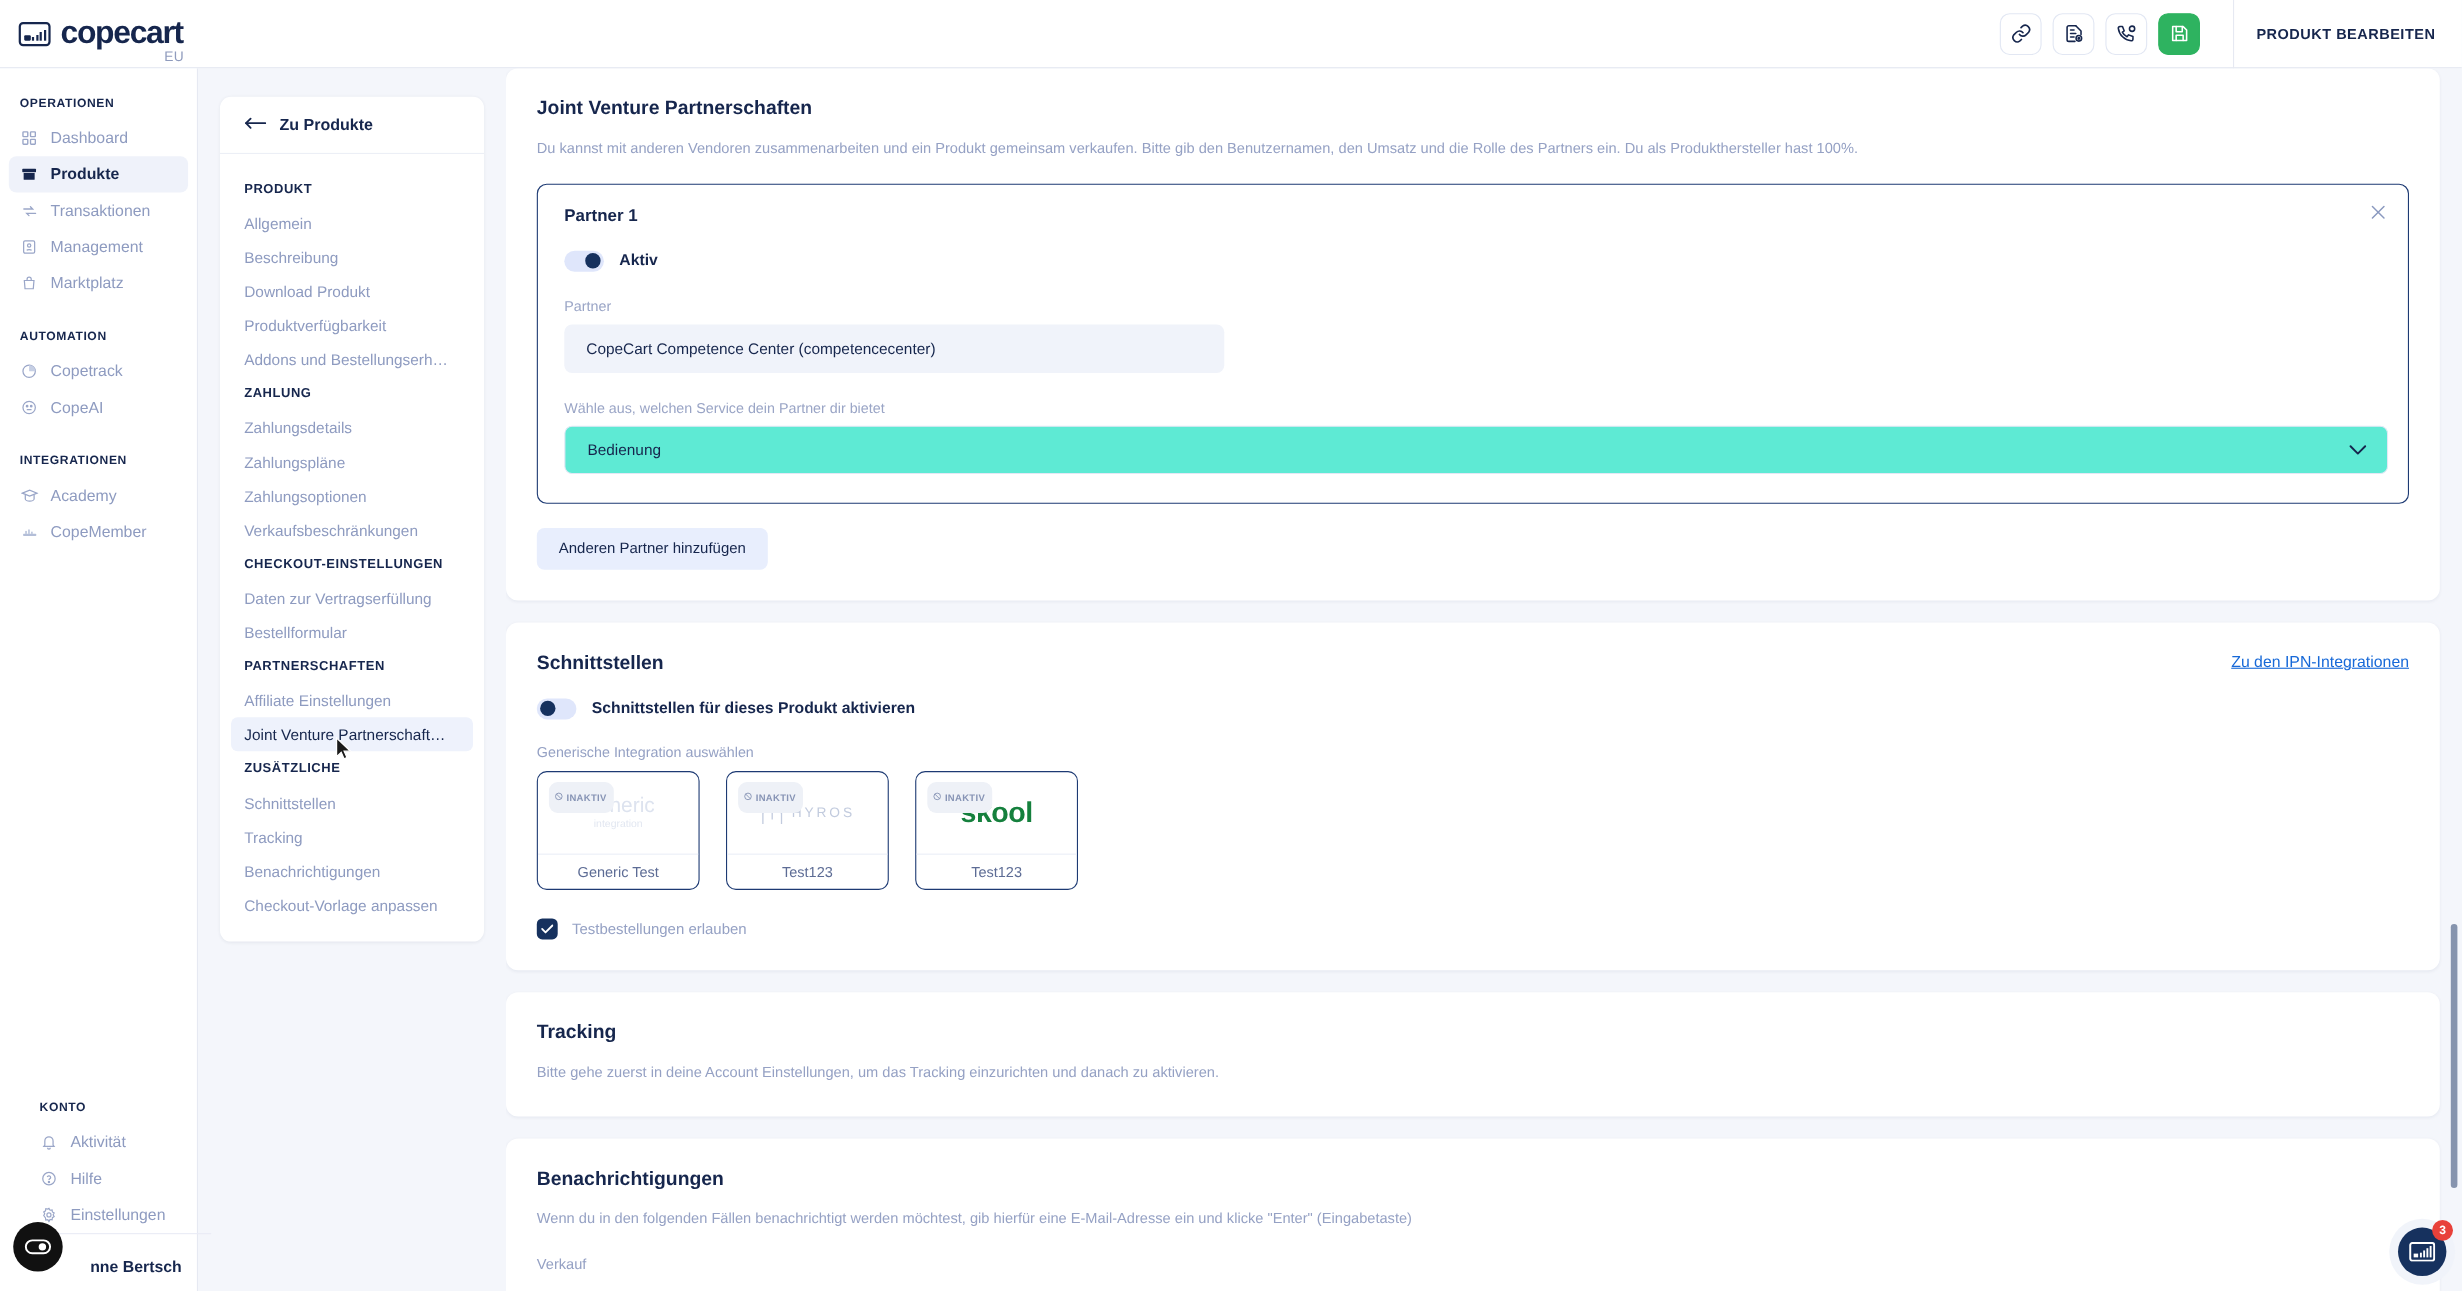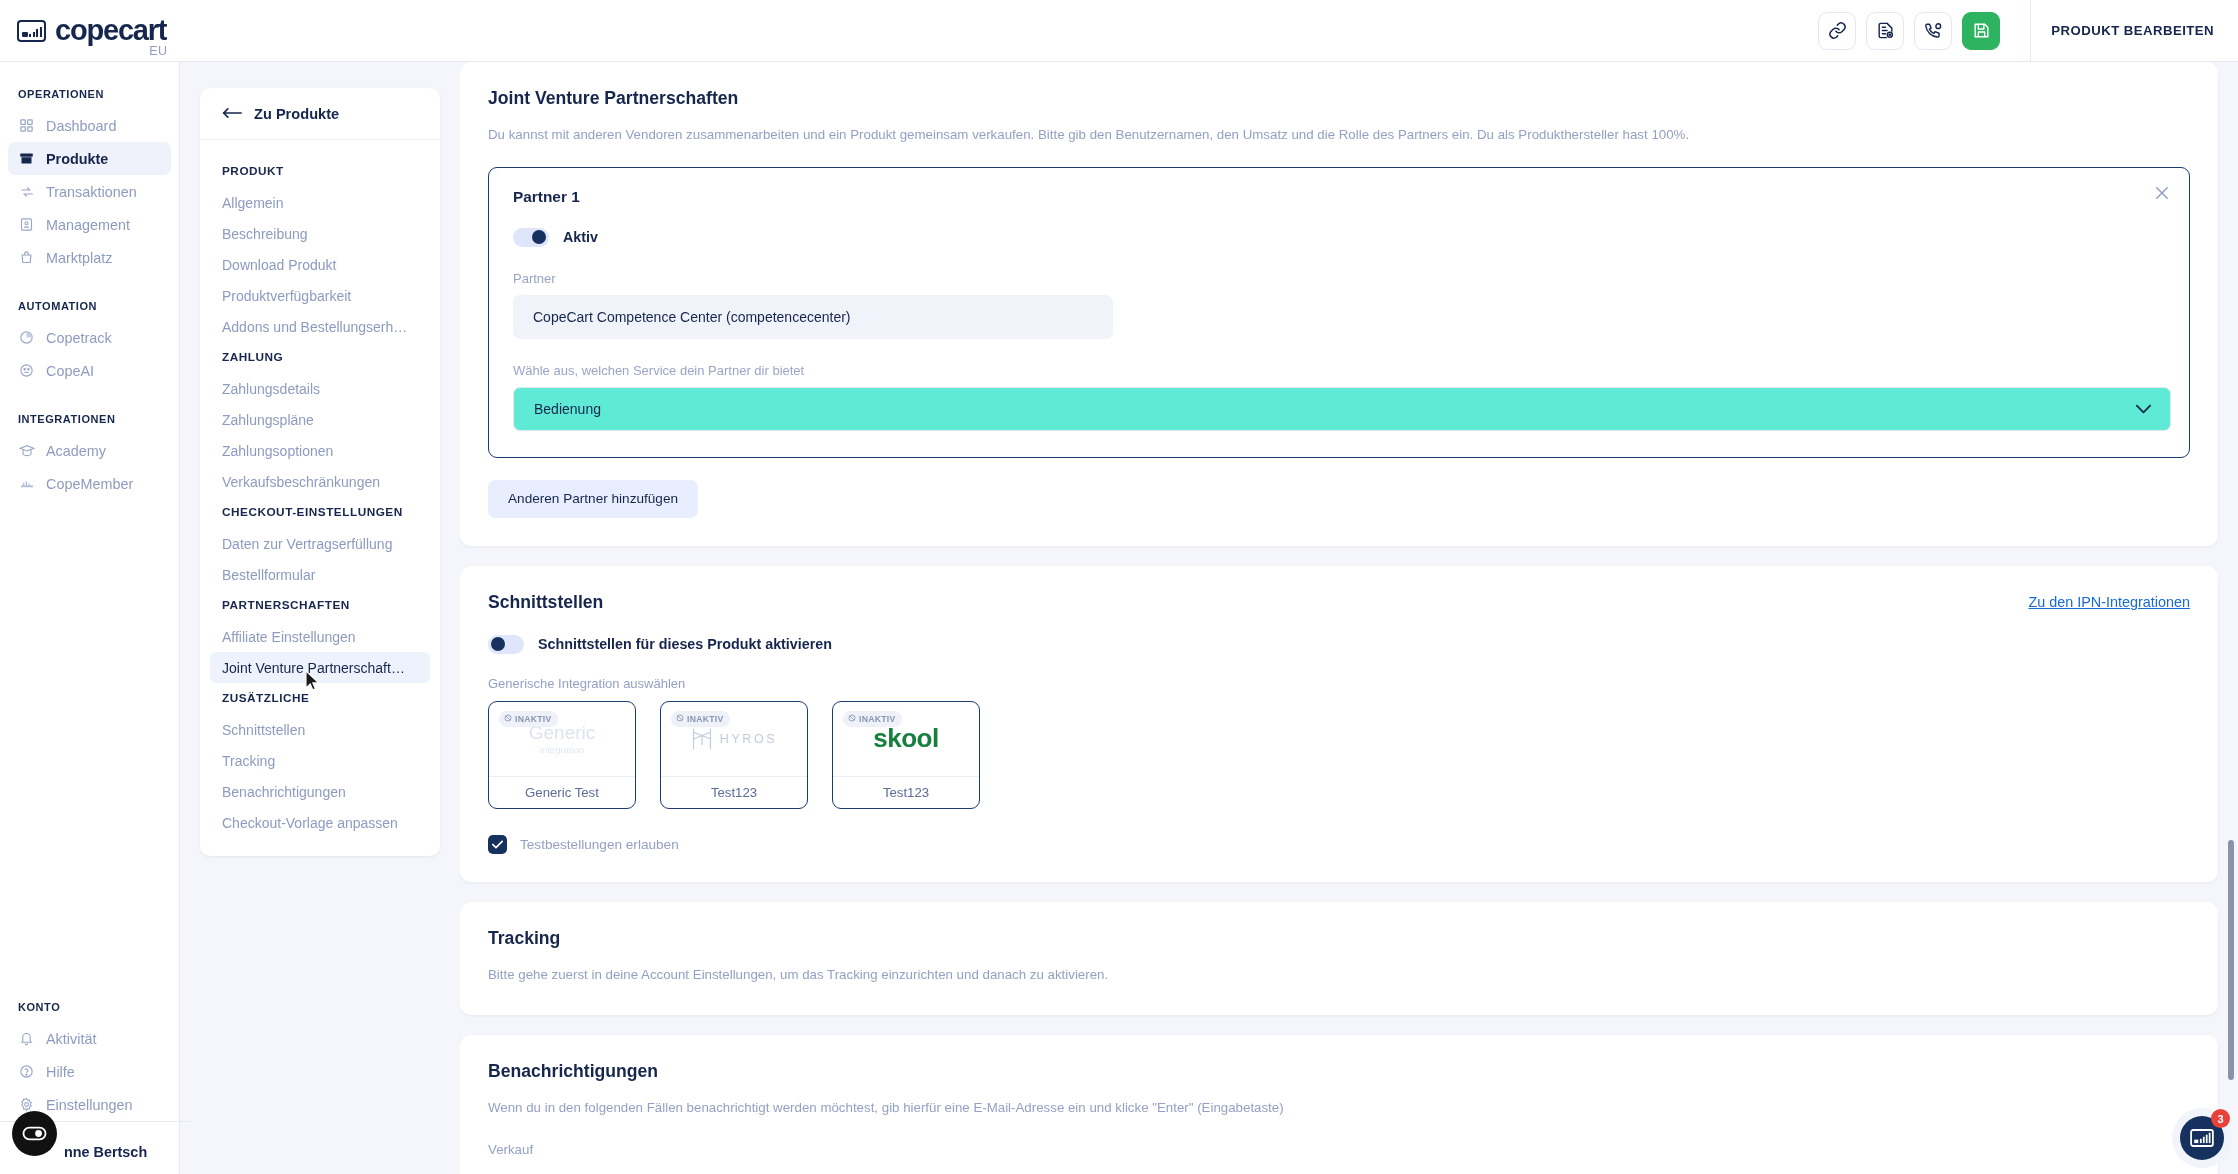--- a/index.html
+++ b/index.html
@@ -61,21 +61,21 @@
     font-size: 11px; font-weight: 700; color: #16264d; letter-spacing: .55px;
     padding: 0 0 0 18px; margin-top: 26px; margin-bottom: 9px;
   }
   .nav-item {
     display: flex; align-items: center; gap: 11px; height: 33px;
     margin: 0 8px; padding-left: 10px; border-radius: 7px; cursor: pointer;
     font-size: 14.4px; color: #8e9bc0; white-space: nowrap;
   }
   .nav-item.active { background: #eff2fa; color: #16264d; font-weight: 700; }
   .nav-item .ico { width: 17px; height: 17px; flex: none; display:flex; align-items:center; justify-content:center; }
-  .sb-bottom { position: absolute; left: 0; bottom: 0; width: 192px; }
+  .sb-bottom { position: absolute; left: 0; bottom: 0; width: 192px; padding-left: 18px; }
   .sb-sep { height: 1px; background: #e9ecf5; margin: 0 0 8px 0; }
   .user-row {
     display: flex; align-items: center; gap: 10px; height: 44px; padding-left: 18px;
     font-size: 14.4px; font-weight: 700; color: #16264d; cursor: pointer;
   }
   .cope-bubble {
     position: absolute; left: 12px; bottom: 18px; width: 45px; height: 45px; border-radius: 50%;
     background: #111; display: flex; align-items: center; justify-content: center; z-index: 40; cursor: pointer;
   }
 
@@ -159,21 +159,21 @@
   .row-between { display: flex; align-items: center; justify-content: space-between; }
   .link-blue { font-size: 14.4px; color: #1769d8; text-decoration: underline; cursor: pointer; }
   .small-label { font-size: 13px; color: #95a1c4; margin-top: 22px; }
   .cards-row { display: flex; gap: 24px; margin-top: 10px; }
   .int-card {
     width: 148px; height: 108px; border: 1.5px solid #1d3a73; border-radius: 9px;
     background: #fff; position: relative; overflow: hidden; cursor: pointer;
     display: flex; flex-direction: column;
   }
   .badge-inactive {
-    position: absolute; left: 10px; top: 9px; height: 16px; padding: 0 7px 0 5px;
+    position: absolute; left: 10px; top: 9px; height: 28px; padding: 0 7px 0 5px;
     background: #eef1f7; border-radius: 8px; display: flex; align-items: center; gap: 3px;
     font-size: 8.6px; font-weight: 700; color: #8794b5; letter-spacing: .3px;
   }
   .int-logo { flex: 1; display: flex; align-items: center; justify-content: center; }
   .int-name {
     height: 32px; border-top: 1px solid #eaeef7; display: flex; align-items: center; justify-content: center;
     font-size: 13.2px; color: #5d6c95;
   }
   .logo-generic { text-align: center; line-height: 1; }
   .logo-generic .g1 { font-size: 19px; color: #dde3ef; font-weight: 400; }

